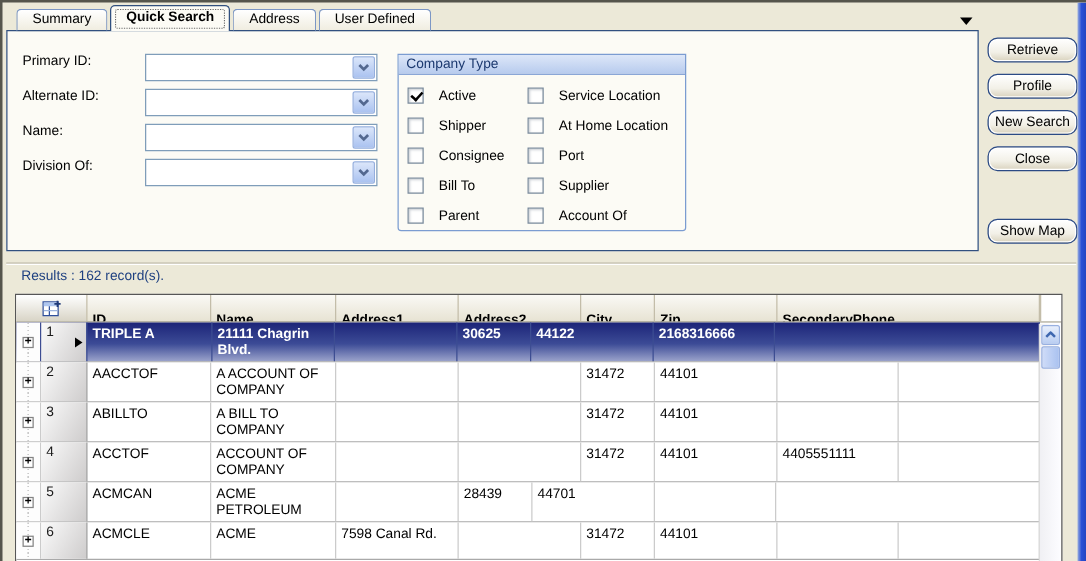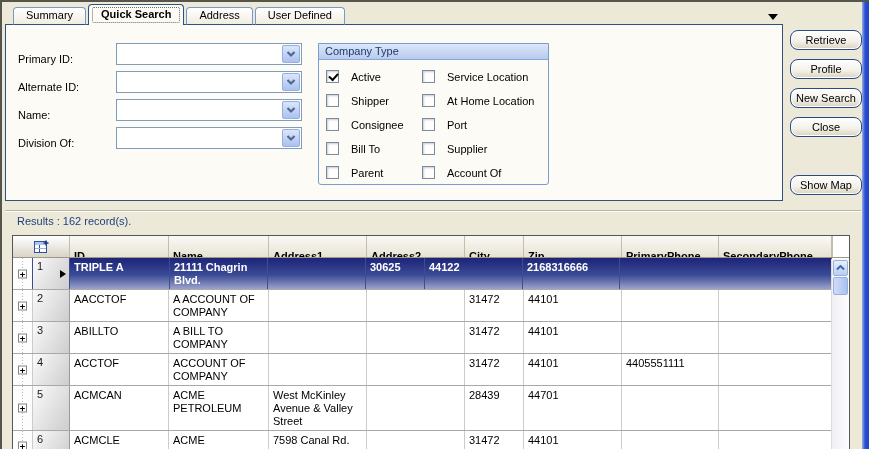--- a/index.html
+++ b/index.html
@@ -30,21 +30,21 @@
     border:1px dotted #6b6b6b; border-radius:2px; }
   .tab-overflow { position:absolute; left:766px; top:12px; width:0; height:0;
     border-left:5px solid transparent; border-right:5px solid transparent;
     border-top:6px solid #000; cursor:pointer; z-index:5; }
 
   
   .tabpage { position:absolute; left:3px; top:22px; width:778px; height:177px;
     background:#fcfbf5; border:1px solid #31507f; z-index:2; }
 
   .form-col { position:absolute; left:9px; top:18px; }
-  .form-row { display:flex; align-items:flex-end; height:22px; margin-bottom:6px; }
+  .form-row { display:flex; align-items:flex-start; height:22px; margin-bottom:6px; }
   .form-label { width:101px; padding-left:3px; }
   .combo { position:relative; width:186px; height:22px; background:#fff;
     border:1px solid #7f9db9; display:flex; }
   .combo input { flex:1; border:none; outline:none; height:100%; padding:2px 4px;
     font:11px "Liberation Sans",sans-serif; background:transparent; }
   .combo-btn { width:18px; height:18px; margin:1px; border:1px solid #94aede; border-radius:2px;
     background:linear-gradient(#dbe6fa,#aac2f0); display:flex; align-items:center;
     justify-content:center; cursor:pointer; }
 
   
@@ -265,21 +265,20 @@
         <line x1="2" y1="9.5" x2="13" y2="9.5" stroke="#9db4dd"></line>
         <path d="M10.5 4 h5 M13 1.5 v5" stroke="#1f3a78" stroke-width="1.4"></path>
       </svg>
     </div>
     <div class="hcell col-id">ID</div>
     <div class="hcell col-name">Name</div>
     <div class="hcell col-a1">Address1</div>
     <div class="hcell col-a2">Address2</div>
     <div class="hcell col-city">City</div>
     <div class="hcell col-zip">Zip</div>
-    <div class="hcell col-pp">PrimaryPhone</div>
     <div class="hcell col-sp">SecondaryPhone</div>
     <div class="hcell hcorner"></div>
   </div>
 
   <div class="gbody">
 
   <div class="grow selected">
         <div class="cell col-exp">
           <span class="expbox">+</span>
         </div>
@@ -349,21 +348,20 @@
       <div class="grow">
         <div class="cell col-exp">
           <span class="expbox">+</span>
         </div>
         <div class="cell col-sel">
           <span class="rownum">5</span>
 
         </div>
         <div class="cell col-id">ACMCAN</div>
         <div class="cell col-name">ACME PETROLEUM</div>
-        <div class="cell col-a1">West McKinley Avenue &amp; Valley Street</div>
         <div class="cell col-a2"></div>
         <div class="cell col-city">28439</div>
         <div class="cell col-zip">44701</div>
         <div class="cell col-pp"></div>
         <div class="cell col-sp"></div>
       </div>
       <div class="grow">
         <div class="cell col-exp">
           <span class="expbox">+</span>
         </div>

